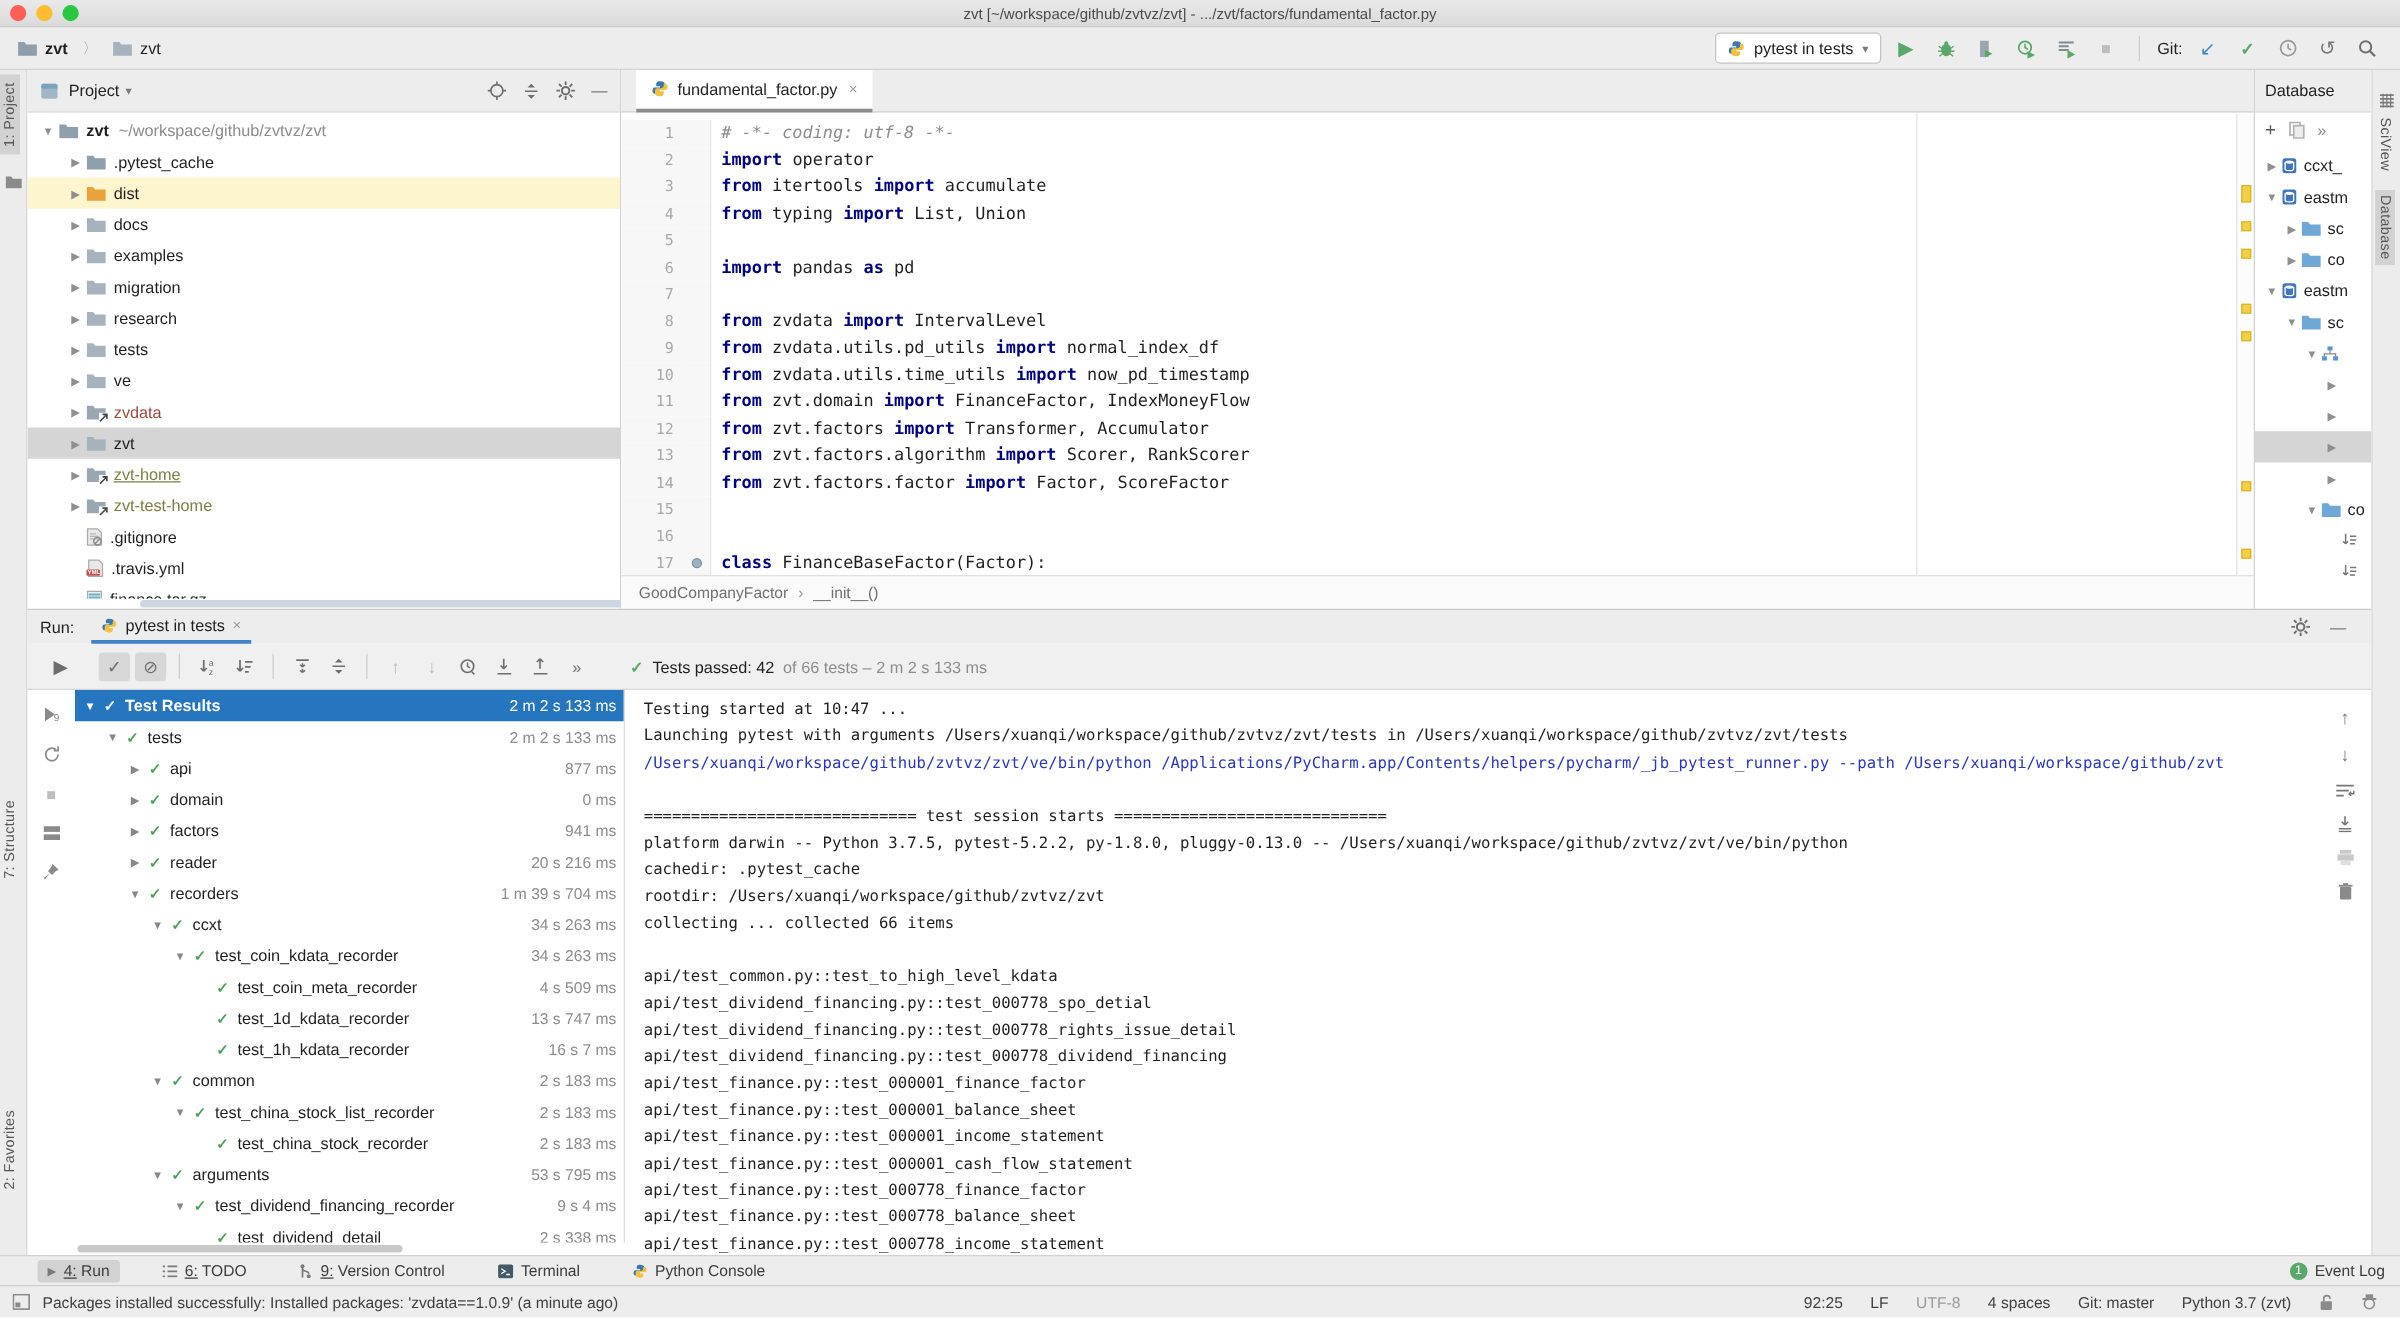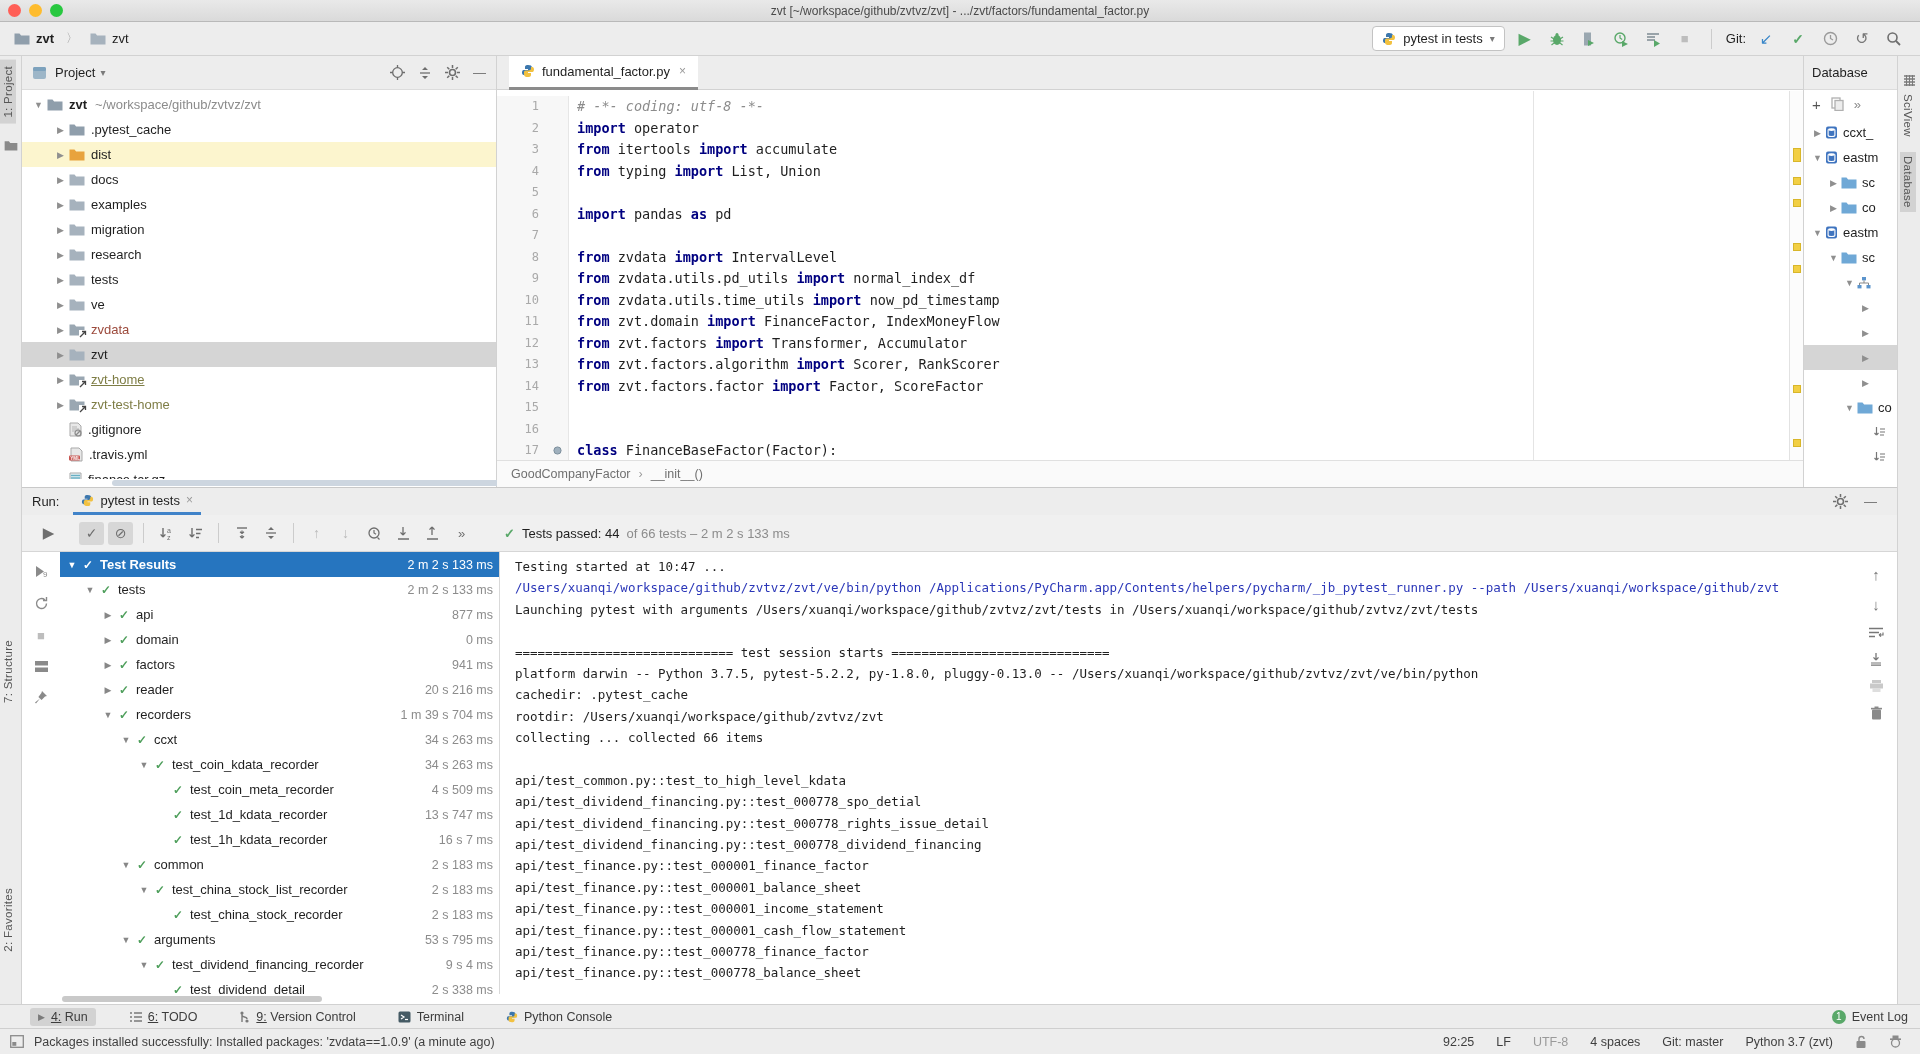--- a/index.html
+++ b/index.html
@@ -657,21 +657,21 @@
         </svg>
       </span>
     <span class="rt-btn">
         <svg width="15" height="15" viewBox="0 0 15 15">
           <path d="M2 13h11M7 9V1M7 1L4.5 3.6M7 1l2.5 2.6" stroke="#6e6e6e" stroke-width="1.3" fill="none"></path>
         </svg>
       </span>
     <span class="rt-btn" style="font-size:13px">»</span>
     <div id="run-status">
       <span class="green" style="font-weight:bold">✓</span>
-      <span>Tests passed: 44</span>
+      <span>Tests passed: 42</span>
       <span style="color:#8c8c8c">of 66 tests – 2 m 2 s 133 ms</span>
     </div>
   </div>
   <div id="run-body">
     <div id="run-left">
       <span>
           <svg width="15" height="15" viewBox="0 0 15 15">
             <path d="M2 2l8 5.5L2 13z" fill="#8a8a8a"></path>
             <text x="9" y="13" font-size="8" fill="#8a8a8a" font-family="sans-serif">9</text>
           </svg>
@@ -800,39 +800,40 @@
         <div class="ttrow" style="padding-left: 94px;">
           <span class="arr"></span>
           <span class="chk">✓</span>
           <span class="lbl">test_dividend_detail</span>
           <span class="time">2 s 338 ms</span>
         </div>
       </div>
     <div id="tree-hscroll"></div>
     <div id="console">
         <div class="cline">Testing started at 10:47 ...</div>
+        <div class="cline">Launching pytest with arguments /Users/xuanqi/workspace/github/zvtvz/zvt/tests in /Users/xuanqi/workspace/github/zvtvz/zvt/tests</div>
         <div class="cline cmd">/Users/xuanqi/workspace/github/zvtvz/zvt/ve/bin/python /Applications/PyCharm.app/Contents/helpers/pycharm/_jb_pytest_runner.py --path /Users/xuanqi/workspace/github/zvt</div>
-        <div class="cline">Launching pytest with arguments /Users/xuanqi/workspace/github/zvtvz/zvt/tests in /Users/xuanqi/workspace/github/zvtvz/zvt/tests</div>
         <div class="cline"> </div>
         <div class="cline">============================= test session starts =============================</div>
         <div class="cline">platform darwin -- Python 3.7.5, pytest-5.2.2, py-1.8.0, pluggy-0.13.0 -- /Users/xuanqi/workspace/github/zvtvz/zvt/ve/bin/python</div>
         <div class="cline">cachedir: .pytest_cache</div>
         <div class="cline">rootdir: /Users/xuanqi/workspace/github/zvtvz/zvt</div>
         <div class="cline">collecting ... collected 66 items</div>
         <div class="cline"> </div>
         <div class="cline">api/test_common.py::test_to_high_level_kdata</div>
         <div class="cline">api/test_dividend_financing.py::test_000778_spo_detial</div>
         <div class="cline">api/test_dividend_financing.py::test_000778_rights_issue_detail</div>
         <div class="cline">api/test_dividend_financing.py::test_000778_dividend_financing</div>
         <div class="cline">api/test_finance.py::test_000001_finance_factor</div>
         <div class="cline">api/test_finance.py::test_000001_balance_sheet</div>
         <div class="cline">api/test_finance.py::test_000001_income_statement</div>
         <div class="cline">api/test_finance.py::test_000001_cash_flow_statement</div>
         <div class="cline">api/test_finance.py::test_000778_finance_factor</div>
         <div class="cline">api/test_finance.py::test_000778_balance_sheet</div>
+        <div class="cline">api/test_finance.py::test_000778_income_statement</div>
       </div>
     <div id="console-right">
       <span>↑</span>
       <span>↓</span>
       <span>
           <svg width="16" height="13" viewBox="0 0 16 13">
             <path d="M1 2.5h14M1 6.5h10M1 10.5h6" stroke="#777" stroke-width="1.4" fill="none"></path>
             <path d="M15 6.5v2.5h-4M11 9l2-1.6M11 9l2 1.6" stroke="#777" stroke-width="1.2" fill="none"></path>
           </svg>
         </span>

